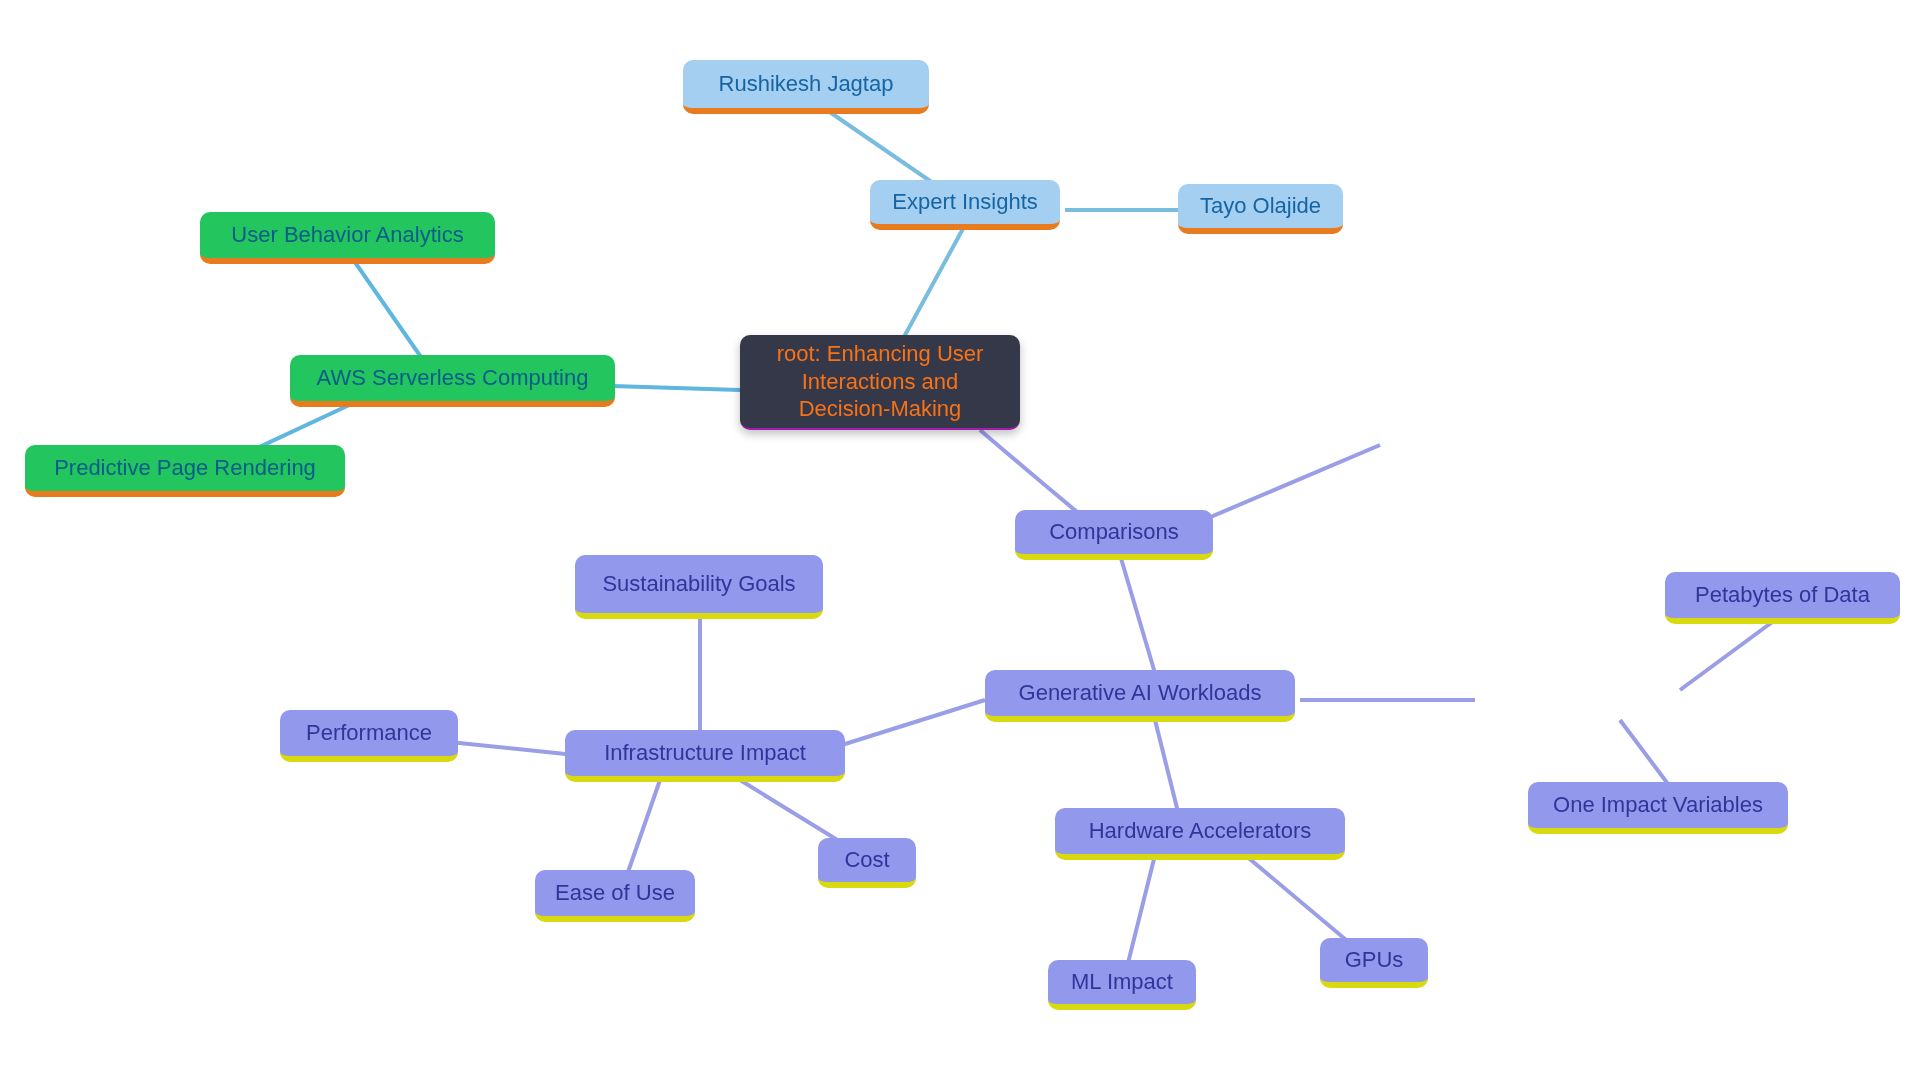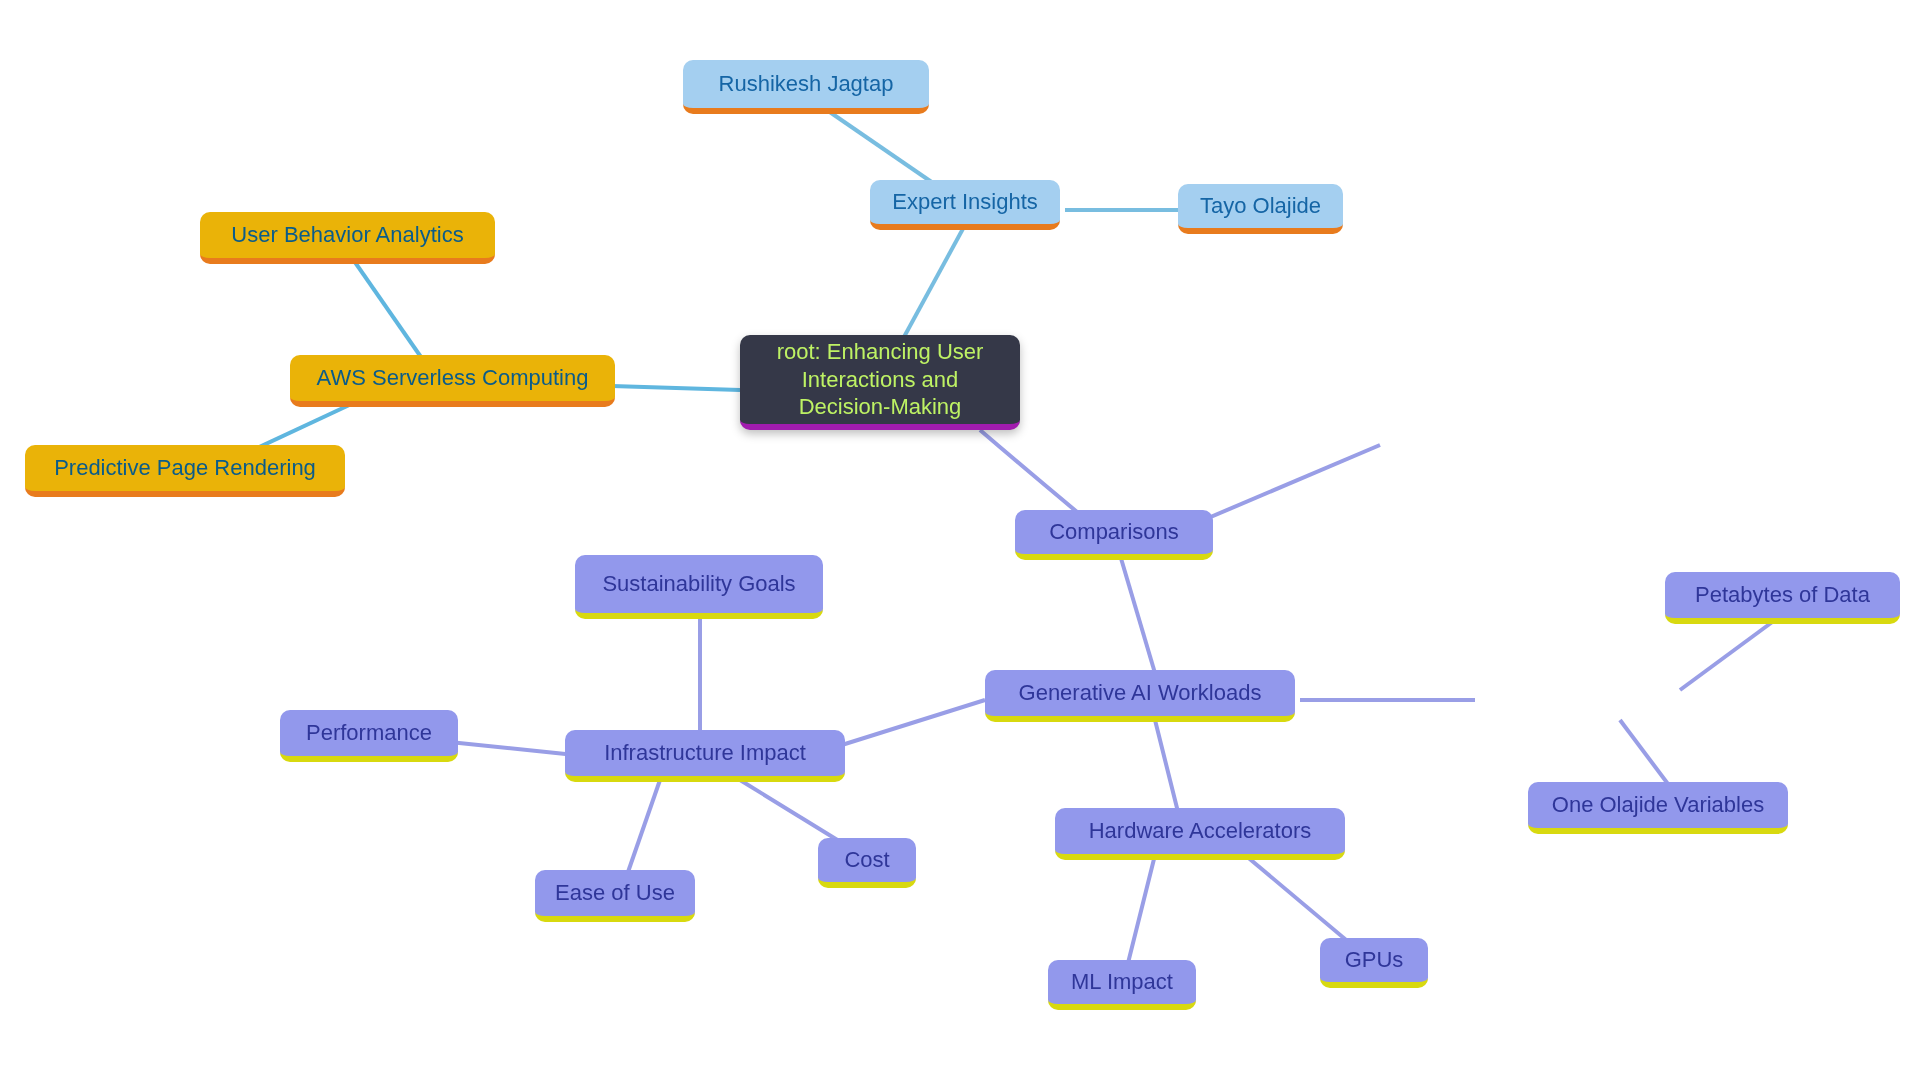--- a/index.html
+++ b/index.html
@@ -26,32 +26,32 @@
     text-align: center;
     border-radius: 10px;
     padding: 10px 18px;
     box-sizing: border-box;
     font-size: 22px;
     line-height: 1.25;
   }
   .node span { display: block; }
   .root {
     background: #353848;
-    color: #bef264;
-    border-bottom: 6px solid #a21caf;
+    color: #f97316;
+    border-bottom: 2px solid #a21caf;
     box-shadow: 0 4px 10px rgba(0,0,0,0.25);
     font-size: 22px;
   }
   .blue {
     background: #a4cff0;
     color: #1565a5;
     border-bottom: 6px solid #e87b1d;
   }
   .cyan {
-    background: #eab308;
+    background: #22c55e;
     color: #0a5c8a;
     border-bottom: 6px solid #e87b1d;
   }
   .purple {
     background: #9298ec;
     color: #2f3699;
     border-bottom: 6px solid #d8d90f;
   }
 </style>
 </head>
@@ -156,16 +156,16 @@
   <span>GPUs</span>
 </div>
 <div class="node purple" style="left:1048px; top:960px; width:148px; height:50px;">
   <span>ML Impact</span>
 </div>
 
 <div class="node purple" style="left:1665px; top:572px; width:235px; height:52px;">
   <span>Petabytes of Data</span>
 </div>
 <div class="node purple" style="left:1528px; top:782px; width:260px; height:52px;">
-  <span>One Olajide Variables</span>
+  <span>One Impact Variables</span>
 </div>
 
 </div>
 
 </body></html>

